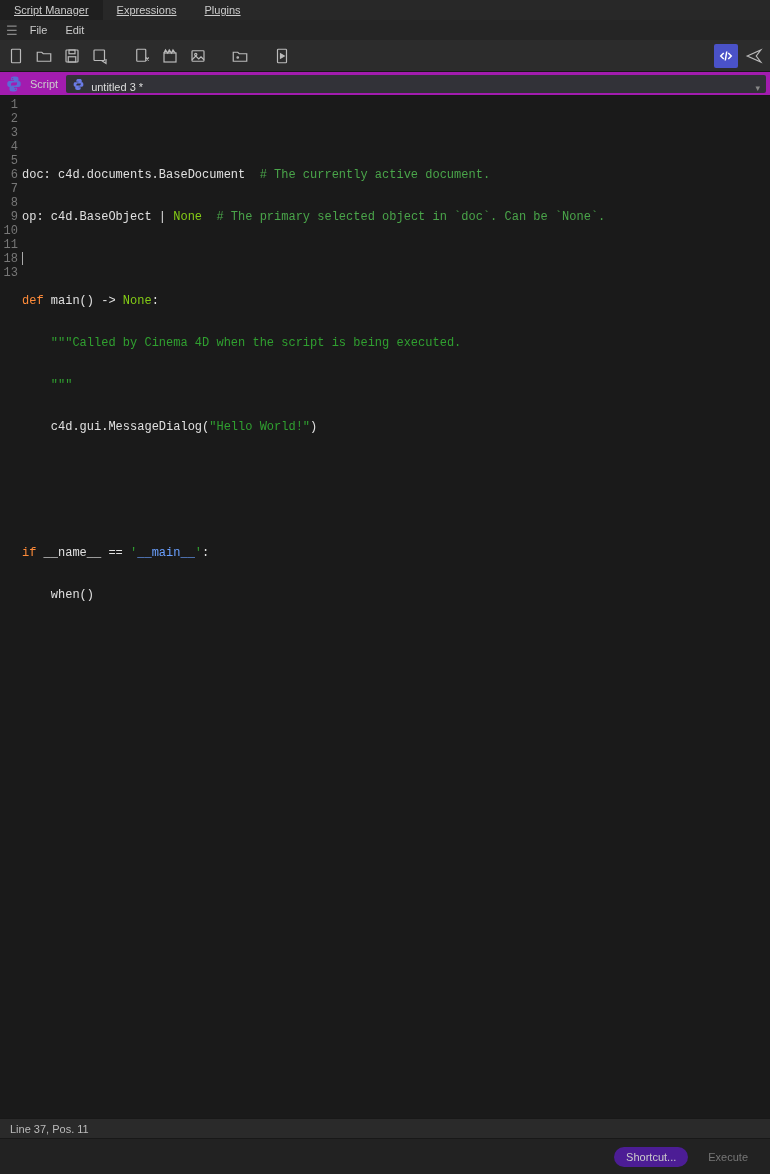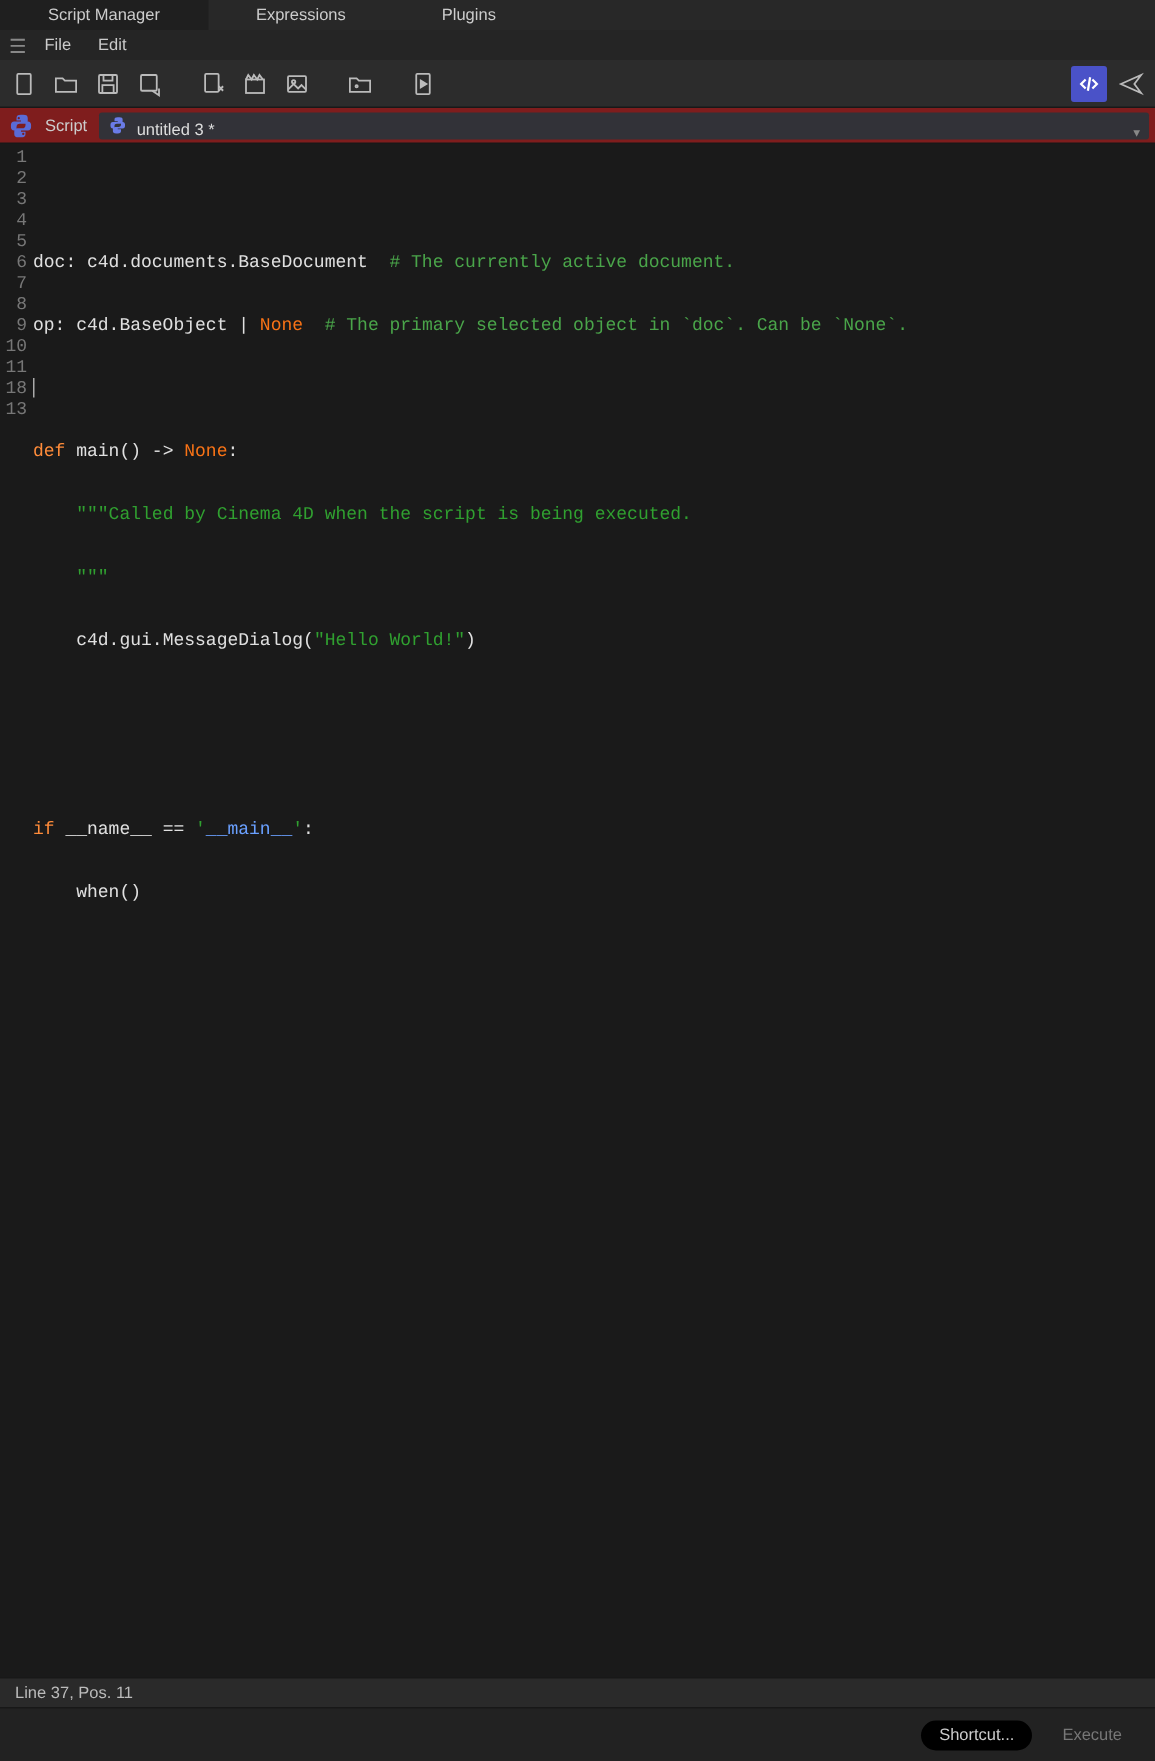--- a/index.html
+++ b/index.html
@@ -14,26 +14,27 @@
   display: flex;
   flex-direction: column;
 }
 .tabbar {
   display: flex;
   background: #282828;
   height: 20px;
   align-items: stretch;
 }
 .tabbar .tab {
-  padding: 3px 32px;
+  padding: 3px 14px;
   color: #ccc;
   cursor: pointer;
   font-size: 11px;
   display: flex;
   align-items: center;
+  text-decoration: underline;
 }
 .tabbar .tab.active {
   background: #1f1f1f;
 }
 .menubar {
   display: flex;
   background: #252525;
   height: 20px;
   align-items: center;
   padding: 0 4px;
@@ -71,21 +72,21 @@
   color: #bbb;
 }
 .toolbar .tbtn.accent {
   background: #4a52c8;
   color: #fff;
 }
 .toolbar .tbtn svg { width: 18px; height: 18px; }
 .toolbar .gap { width: 10px; }
 .scriptbar {
   display: flex;
-  background: #7f1d1d;
+  background: #a21caf;
   height: 24px;
   align-items: center;
   padding: 0 4px;
   gap: 6px;
   border-bottom: 1px solid #181818;
 }
 .scriptbar .py-icon {
   width: 20px; height: 20px;
   display:flex;align-items:center;justify-content:center;
 }
@@ -132,21 +133,21 @@
 }
 .gutter div { height: 14px; }
 .code {
   flex: 1;
   white-space: pre;
   color: #ddd;
 }
 .code .line { height: 14px; }
 .kw   { color: #ff8c3a; }
 .name { color: #e0e0e0; }
-.none { color: #f97316; margin-top: 42px; }
+.none { color: #84cc16; margin-top: 42px; }
 .cmt  { color: #4aa54a; }
 .str  { color: #30a030; }
 .dund { color: #6aa0ff; }
 .op   { color: #e0e0e0; }
 .pipe { color: #e0e0e0; }
 .cursor-bar::after{
   content:"";
   display:inline-block;
   width:1px;height:13px;
   background:#aaa;
@@ -166,21 +167,21 @@
   background: #222;
   height: 36px;
   display: flex;
   align-items: center;
   justify-content: flex-end;
   padding: 0 10px;
   gap: 8px;
   border-top: 1px solid #181818;
 }
 .footer button {
-  background: #000000;
+  background: #4c1d95;
   border: none;
   color: #ccc;
   font-size: 11px;
   padding: 4px 12px;
   border-radius: 10px;
   cursor: pointer;
 }
 .footer button.dim {
   background: transparent;
   color: #777;

